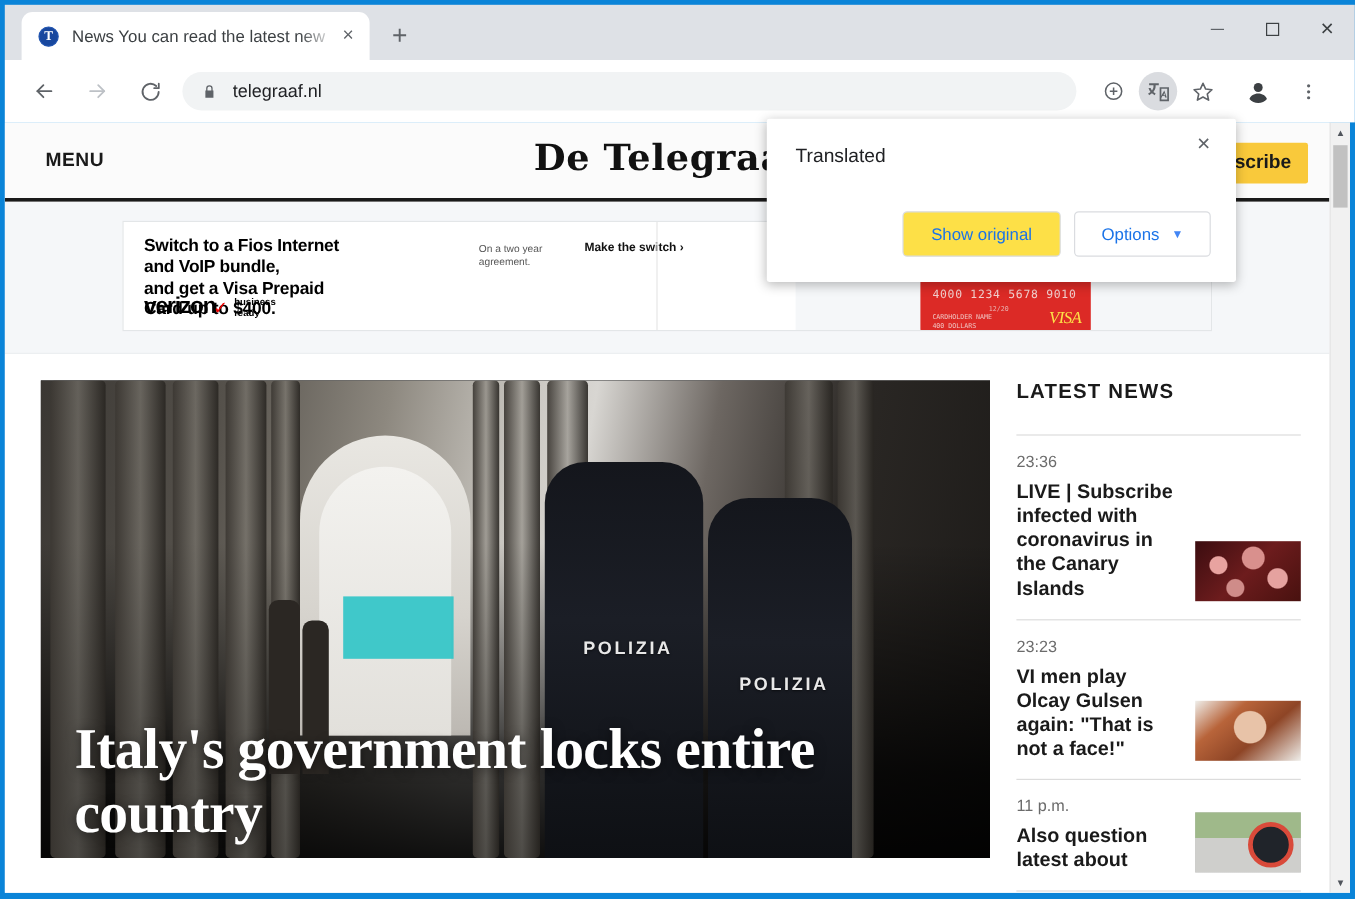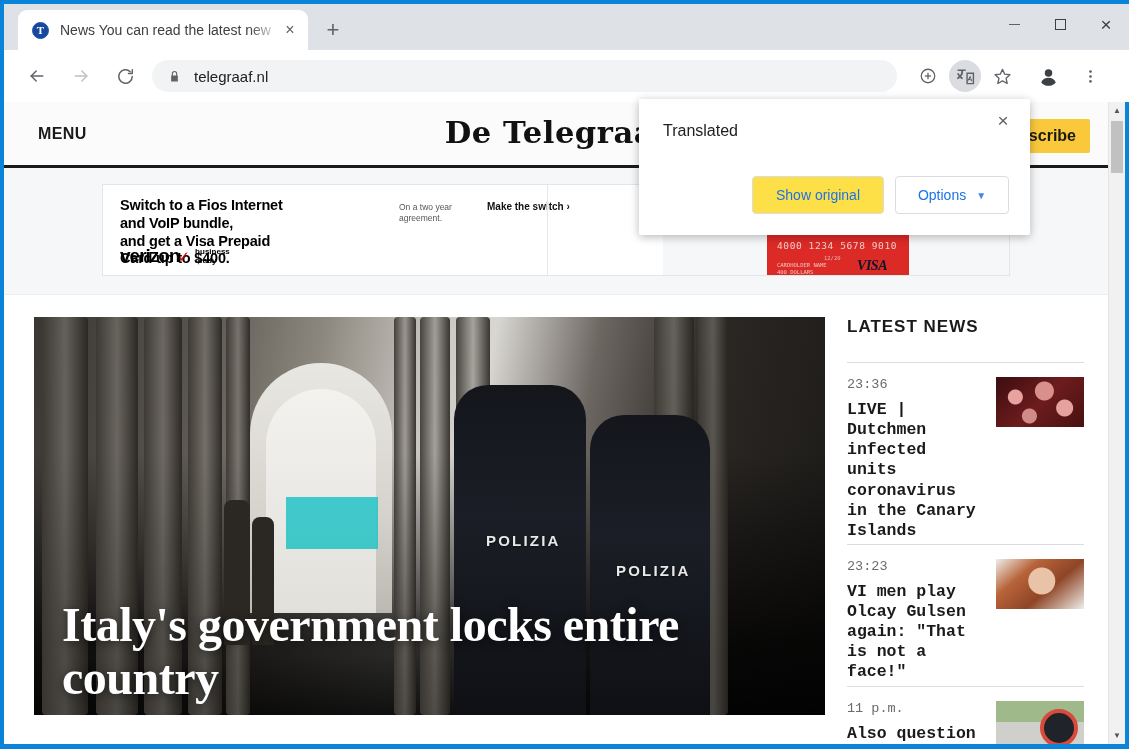--- a/index.html
+++ b/index.html
@@ -243,24 +243,24 @@
     position: absolute; left: 57px; top: 68px;
     font-family: "DejaVu Sans Mono", monospace;
     font-size: 5.5px; color: #e9b5b3;
   }
   #visa-holder {
     position: absolute; left: 10px; top: 75px;
     font-family: "DejaVu Sans Mono", monospace;
     font-size: 5.5px; color: #f0c3c1; line-height: 1.25; white-space: pre-line;
   }
   #visa-logo {
-    position: absolute; right: 22px; bottom: 5px;
+    position: absolute; right: 8px; bottom: 5px;
     font-family: "Liberation Serif", serif;
-    font-size: 14px; font-weight: bold; font-style: italic;
-    color: #0f172a; letter-spacing: -.5px;
+    font-size: 14px; font-weight: normal; font-style: italic;
+    color: #fde047; letter-spacing: -.5px;
   }
 
   
   #body-grid {
     display: flex;
     padding: 22px 20px 0 30px;
     gap: 22px;
     background: #fff;
   }
 
@@ -326,24 +326,23 @@
   
   #sidebar { flex: 1 1 auto; min-width: 0; padding-right: 4px; }
   #latest-news-title {
     font-size: 17px; font-weight: bold; letter-spacing: 1px;
     color: #1a1a1a;
     padding-bottom: 25px;
     border-bottom: 1px solid #dcdcdc;
   }
   .news-item {
     display: flex; gap: 14px;
-    padding: 14px 0 3px 0;
+    padding: 14px 0 15px 0;
     border-bottom: 1px solid #dcdcdc;
-    align-items: flex-start;
-    font-family: Liberation Mono, monospace;
+    align-items: flex-end;
   }
   .news-text { flex: 1 1 auto; min-width: 0; }
   .news-time {
     font-size: 13.5px; color: #6b6b6b;
     margin-bottom: 8px;
   }
   .news-title {
     font-size: 16.5px; font-weight: bold; line-height: 1.22;
     color: #1a1a1a;
   }
@@ -541,21 +540,21 @@
           </div>
           <h1 id="hero-headline">Italy's government locks entire country</h1>
         </div>
 
         <div id="sidebar">
           <div id="latest-news-title">LATEST NEWS</div>
           <div id="news-list">
               <div class="news-item">
                 <div class="news-text">
                   <div class="news-time">23:36</div>
-                  <div class="news-title">LIVE | Dutchmen infected units coronavirus in the Canary Islands</div>
+                  <div class="news-title">LIVE | Subscribe infected with coronavirus in the Canary Islands</div>
                 </div>
                 <div class="news-thumb thumb-virus"></div>
               </div>
               <div class="news-item">
                 <div class="news-text">
                   <div class="news-time">23:23</div>
                   <div class="news-title">VI men play Olcay Gulsen again: "That is not a face!"</div>
                 </div>
                 <div class="news-thumb thumb-portrait"></div>
               </div>

